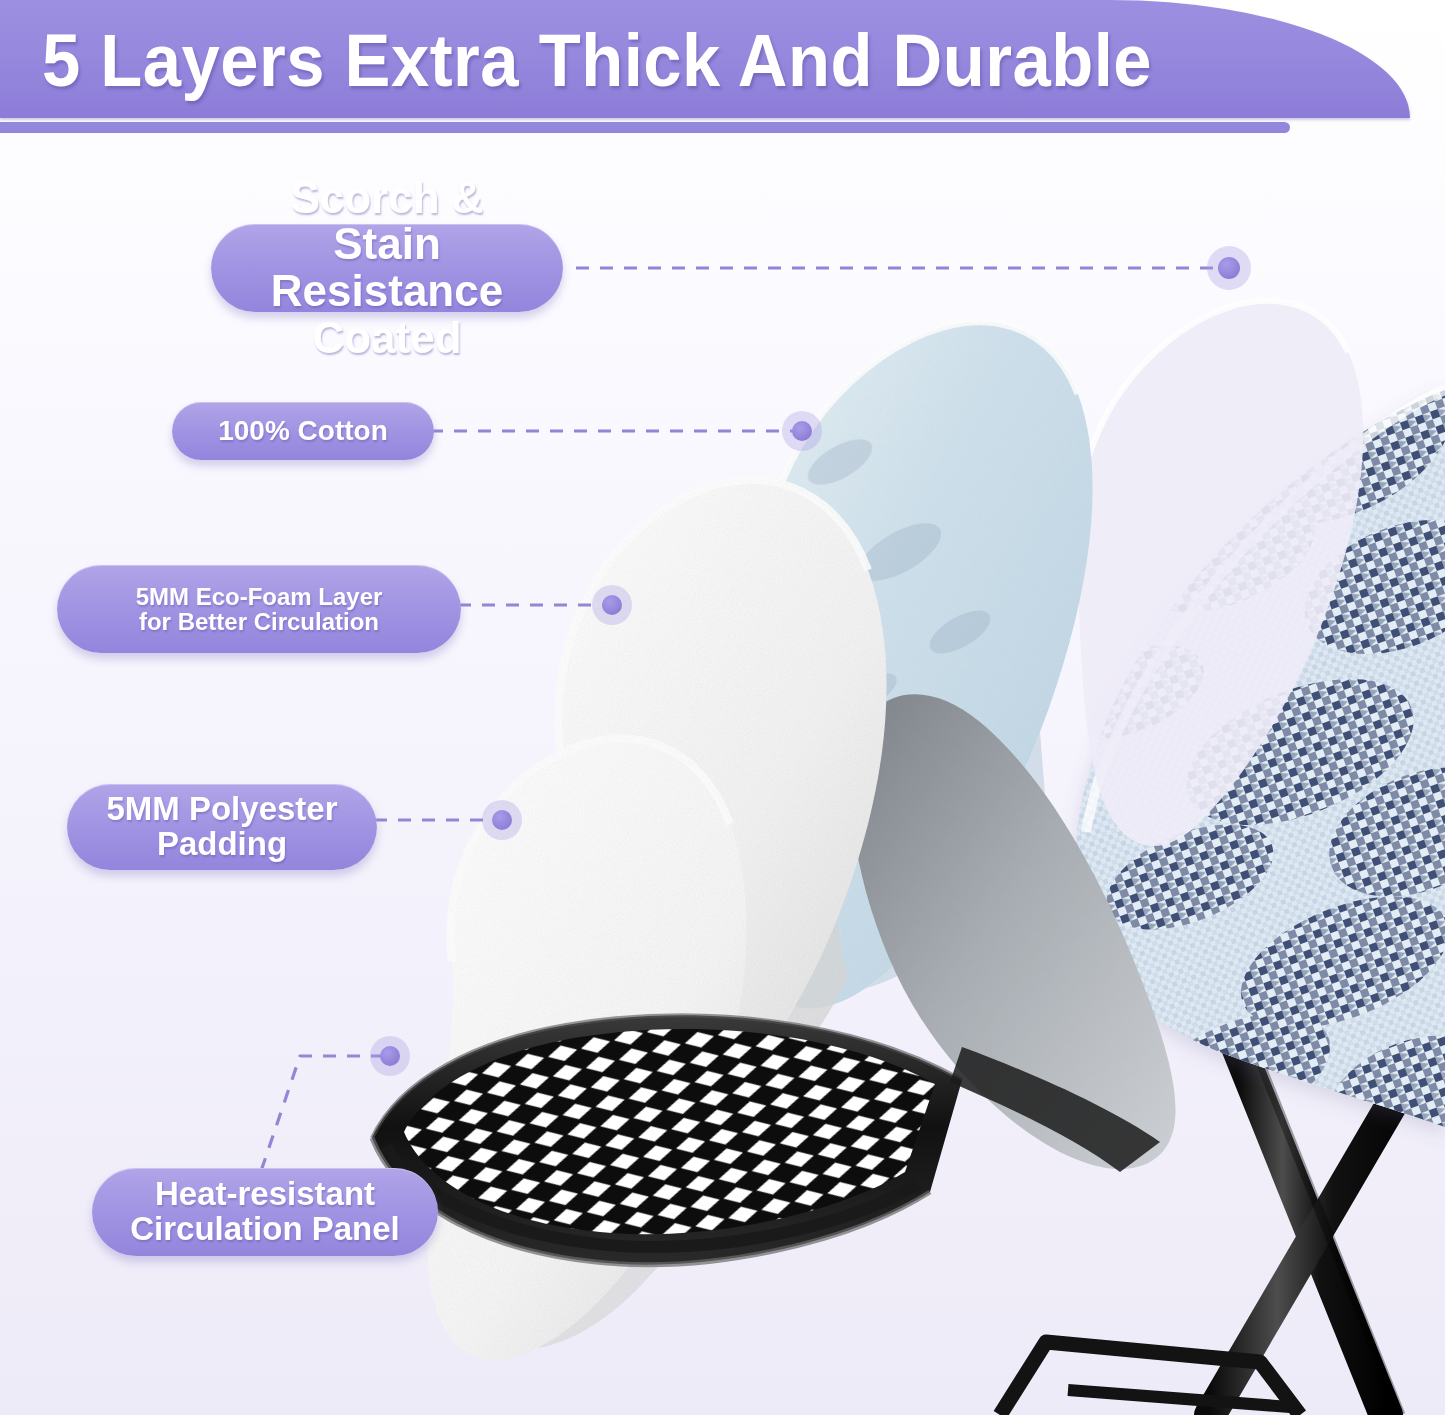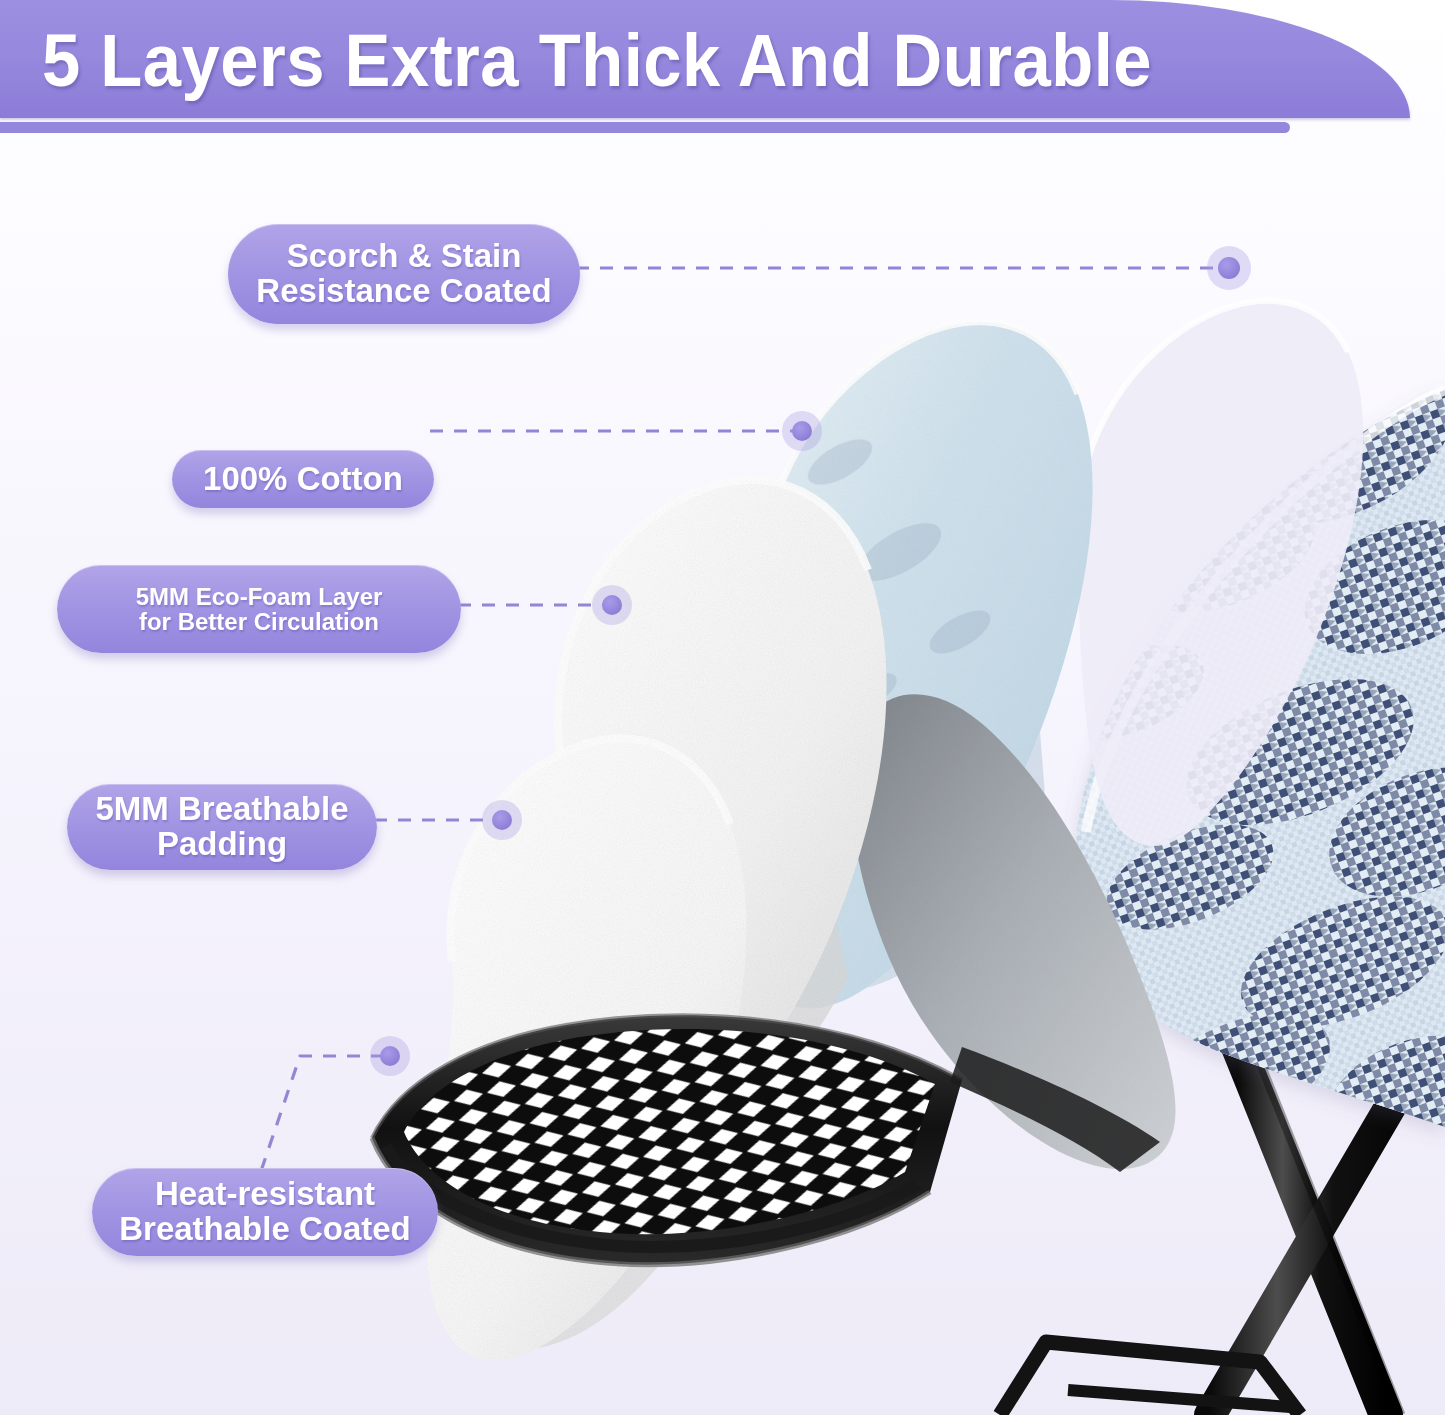--- a/index.html
+++ b/index.html
@@ -48,22 +48,22 @@
     text-align:center;
     color:#ffffff;
     font-weight:bold;
     line-height:1.06;
     text-shadow:1px 2px 2px rgba(95,80,165,.40);
     padding:0 26px;
     white-space:pre-line;
     z-index:6;
   }
 
-  #pill-scorch   { left:228px; top:224px;  width:352px; height:100px;  font-size:33px; }
-  #pill-cotton   { left:172px; top:402px;  width:262px; height:58px;  font-size:33px;margin-top:48px; }
+  #pill-scorch   { left:211px; top:224px;  width:352px; height:88px;  font-size:44px; }
+  #pill-cotton   { left:172px; top:402px;  width:262px; height:58px;  font-size:28px; }
   #pill-foam     { left:57px;  top:565px;  width:404px; height:88px;  font-size:24px; }
   #pill-poly     { left:67px;  top:784px;  width:310px; height:86px;  font-size:33px; }
   #pill-heat     { left:92px;  top:1168px; width:346px; height:88px;  font-size:33px; }
 
   
   .dot { position:absolute; z-index:7; }
   .dot .halo {
     position:absolute; left:0; top:0; width:100%; height:100%;
     border-radius:50%; background:rgba(168,154,226,.33);
   }
@@ -343,16 +343,16 @@
 <div class="dot" id="dot-heat">
   <span class="halo"></span>
   <span class="core"></span>
 </div>
 
 <div class="pill" id="pill-scorch">Scorch &amp; Stain
 Resistance Coated</div>
 <div class="pill" id="pill-cotton">100% Cotton</div>
 <div class="pill" id="pill-foam">5MM Eco-Foam Layer
 for Better Circulation</div>
-<div class="pill" id="pill-poly">5MM Breathable
+<div class="pill" id="pill-poly">5MM Polyester
 Padding</div>
 <div class="pill" id="pill-heat">Heat-resistant
-Breathable Coated</div>
+Circulation Panel</div>
 
 </body></html>

